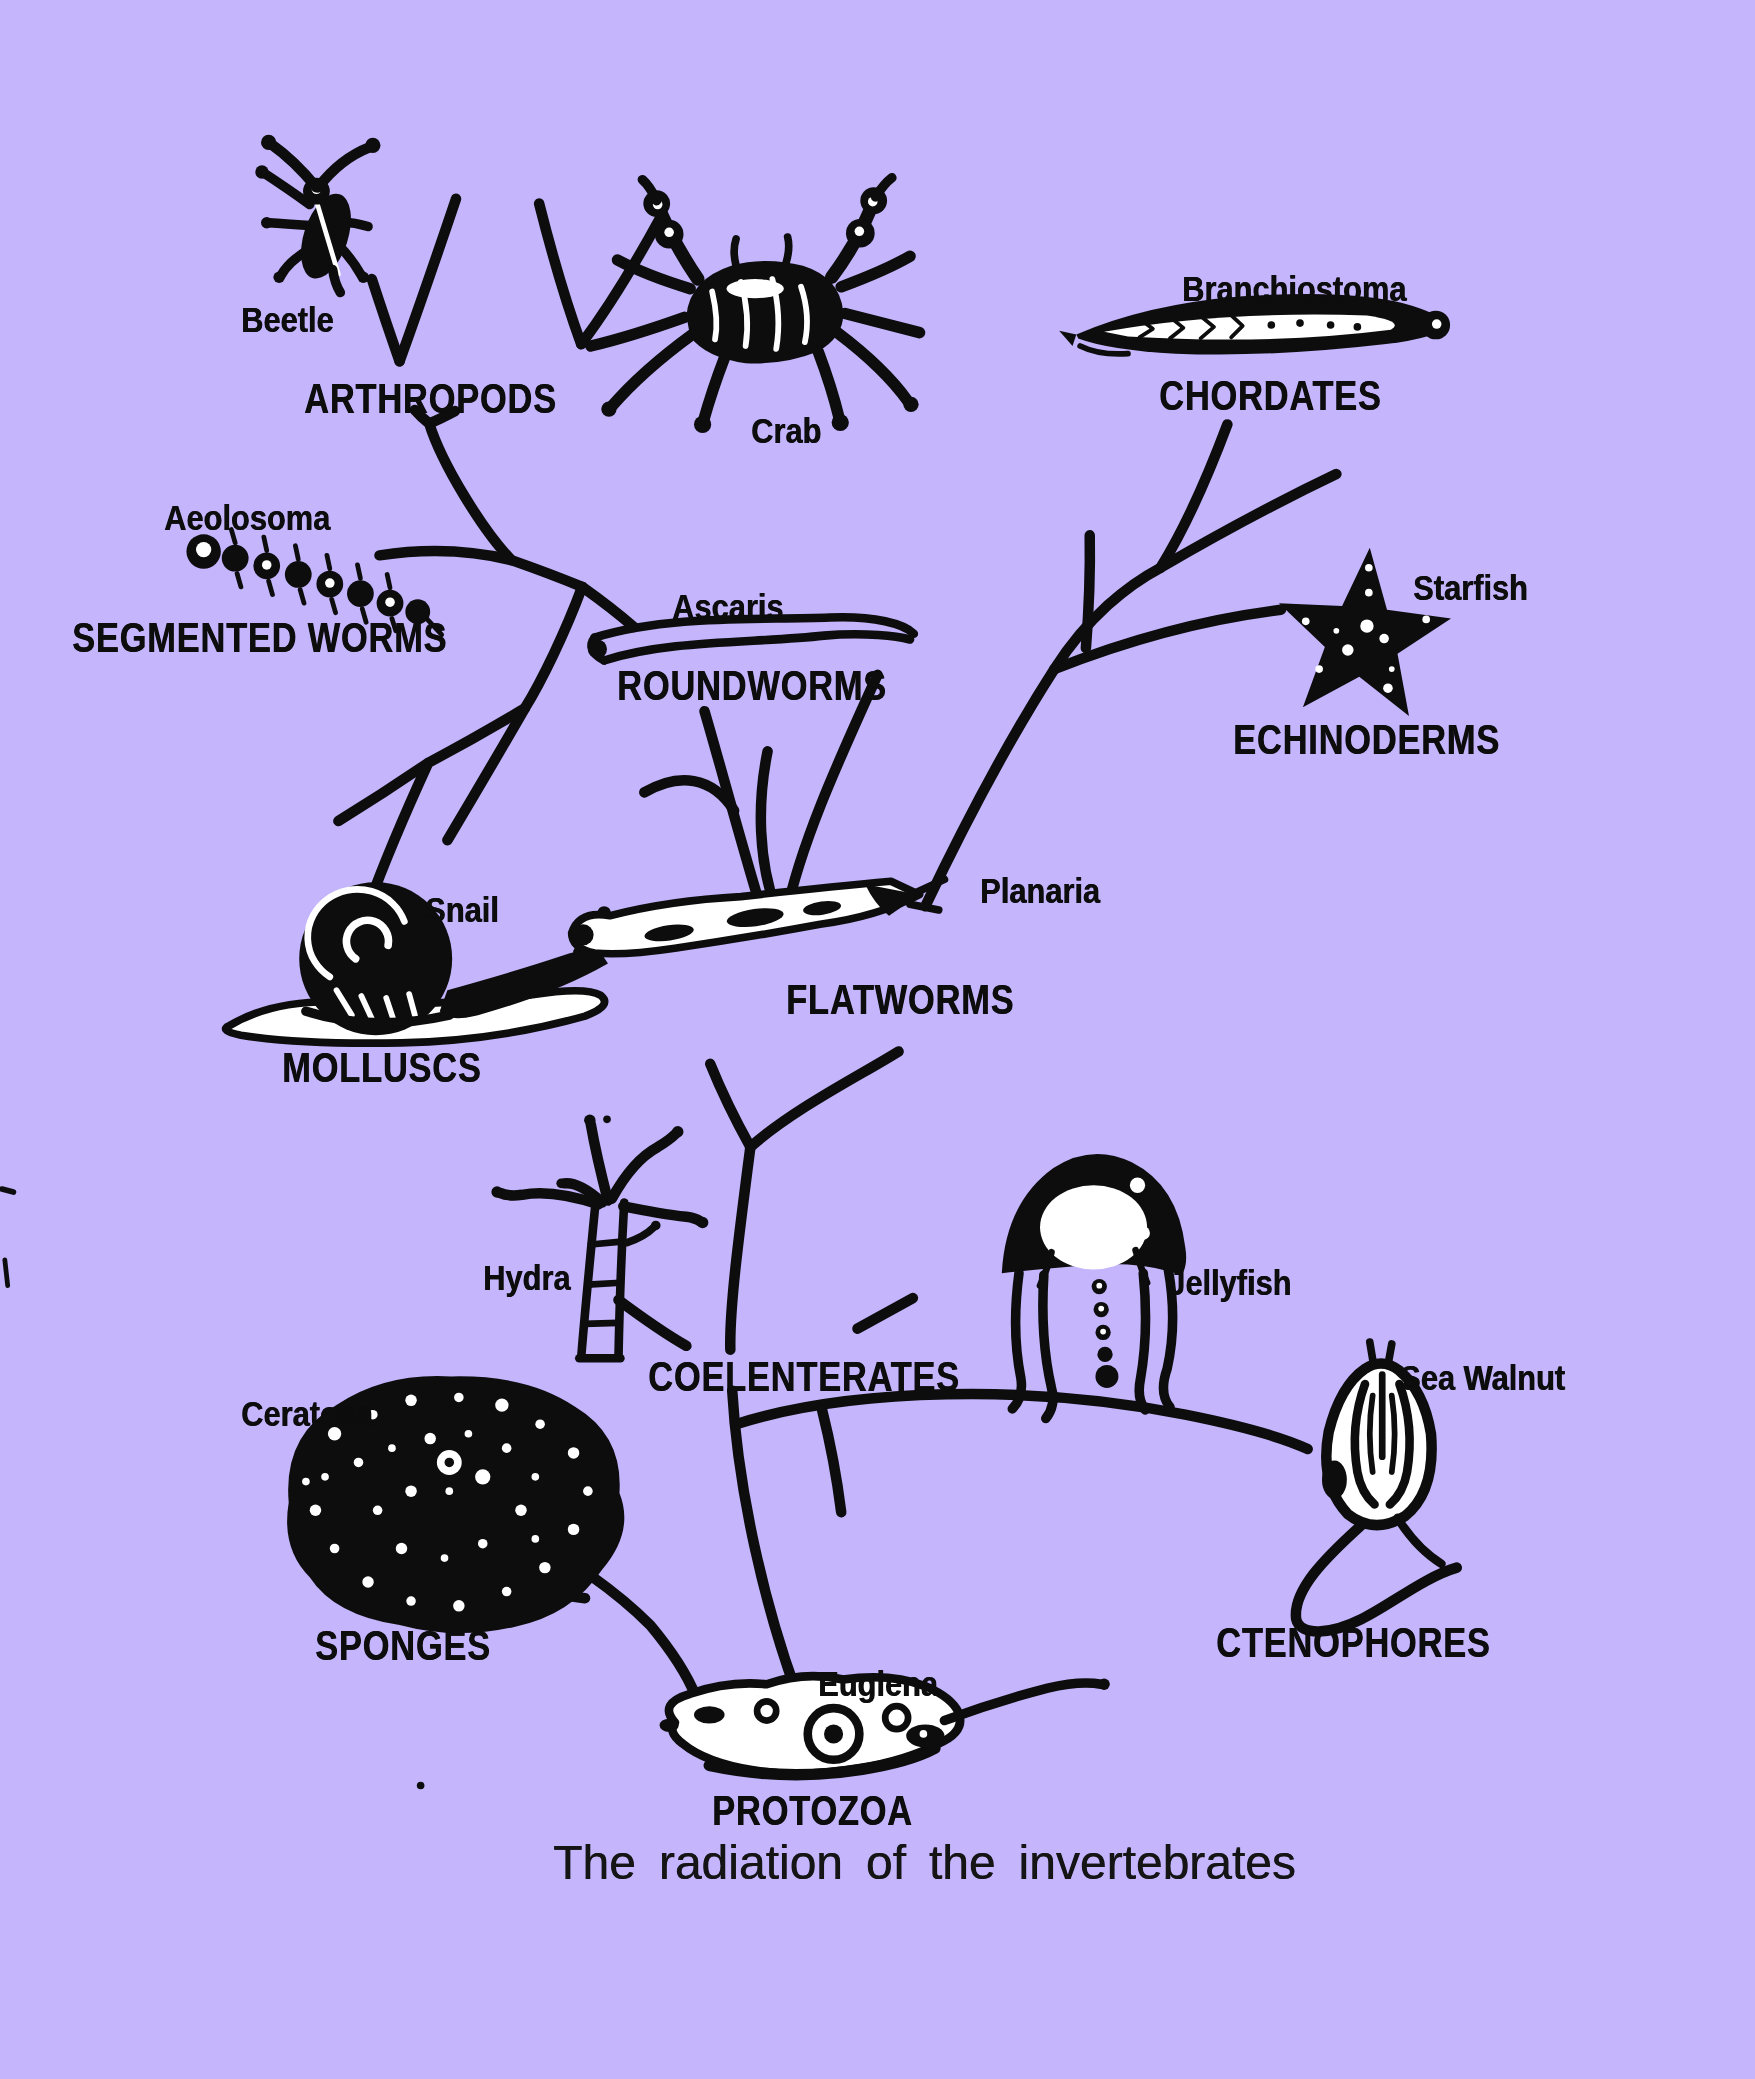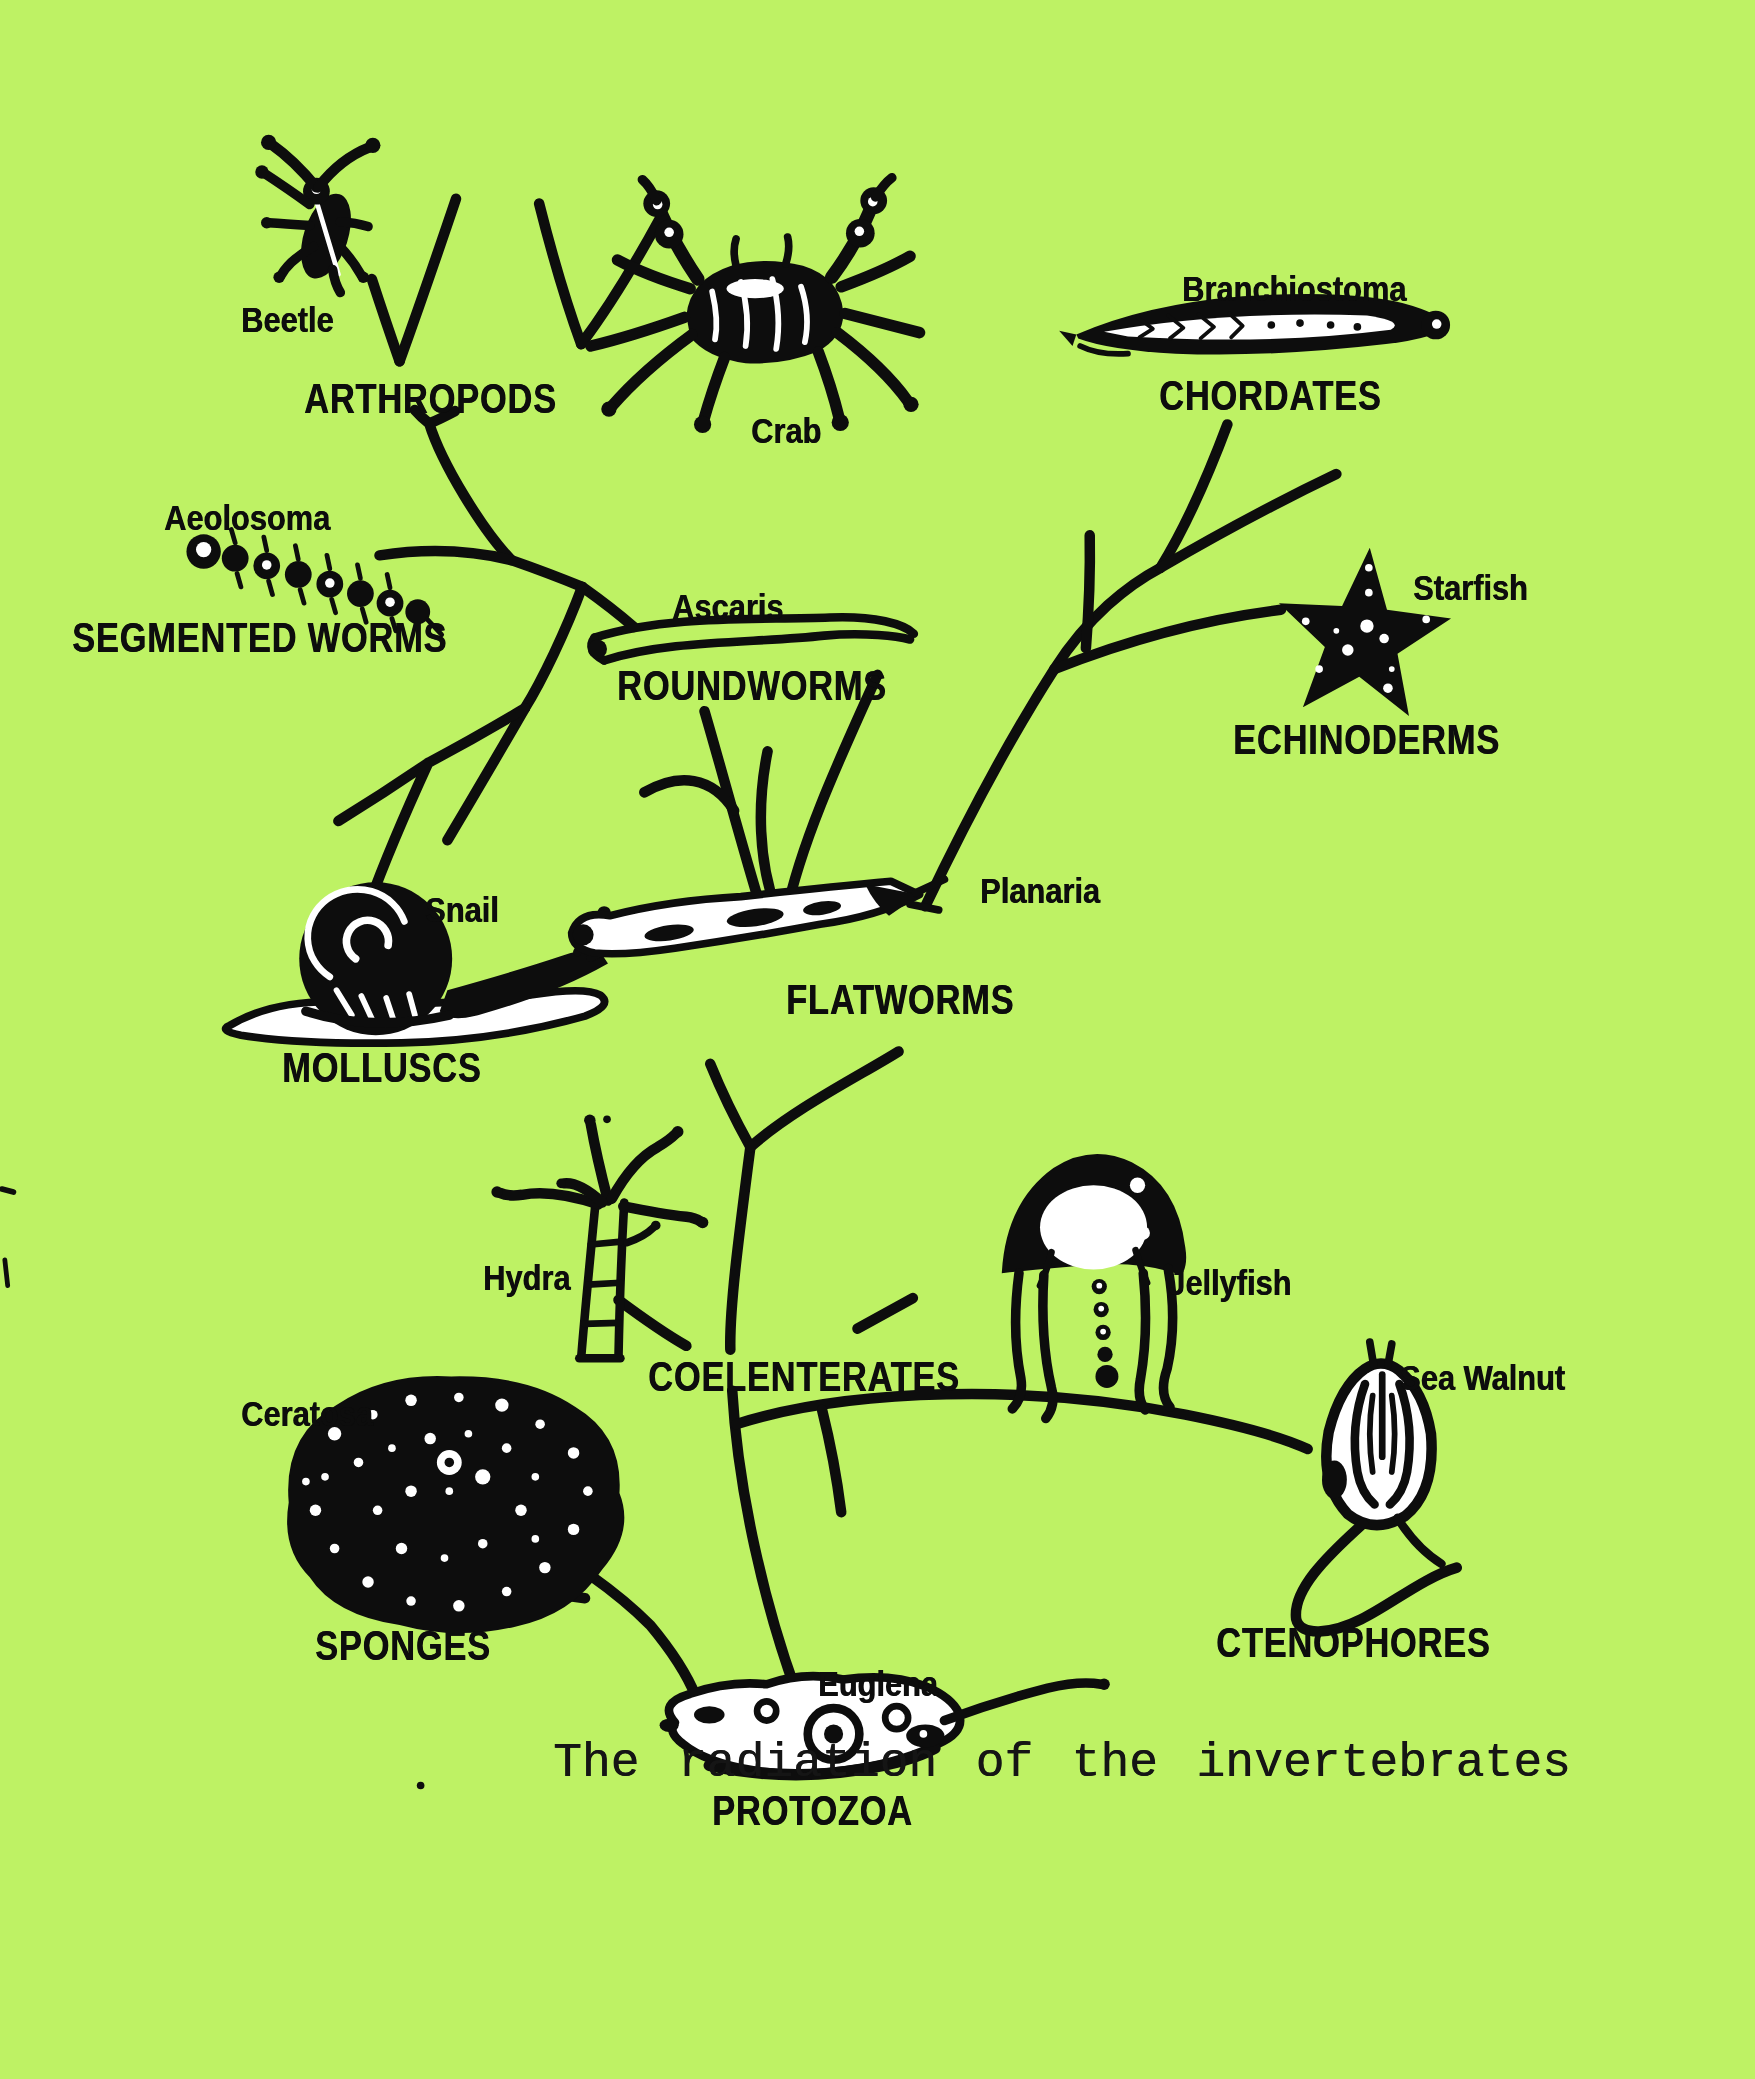--- a/index.html
+++ b/index.html
@@ -1,24 +1,24 @@
 <!DOCTYPE html>
 <html><head>
 <meta charset="utf-8">
 <style>
   html,body{margin:0;padding:0;background:#ffffff;}
-  #page{position:relative;width:1756px;height:2079px;background:#bef264;overflow:hidden;
+  #page{position:relative;width:1756px;height:2079px;background:#c4b5fd;overflow:hidden;
         font-family:"Liberation Sans",sans-serif;}
   svg.tree{position:absolute;left:0;top:0;width:1756px;height:2079px;}
   .lbl{position:absolute;font-weight:bold;color:#0d0d0d;white-space:nowrap;
        text-shadow:0.7px 0 0 currentColor;}
   .cap{font-size:43px;letter-spacing:1px;transform:scaleX(0.80);transform-origin:0 0;}
   .sp{font-size:35px;transform:scaleX(0.88);transform-origin:0 0;}
-  .caption{position:absolute;left:553px;top:1736px;color:#151515;
-           font-family:Liberation Mono, monospace;font-size:48px;word-spacing:9.6px;
+  .caption{position:absolute;left:553px;top:1835px;color:#151515;
+           font-family:Liberation Sans, sans-serif;font-size:48px;word-spacing:9.6px;
            text-shadow:0.5px 0 0 currentColor;white-space:nowrap;}
 </style>
 </head>
 <body>
 
 <div id="page">
 
 <svg class="tree" viewBox="0 0 1837 2175" fill="none" stroke="#0d0d0d" stroke-linecap="round" stroke-linejoin="round">
 
   <g stroke-width="11">

